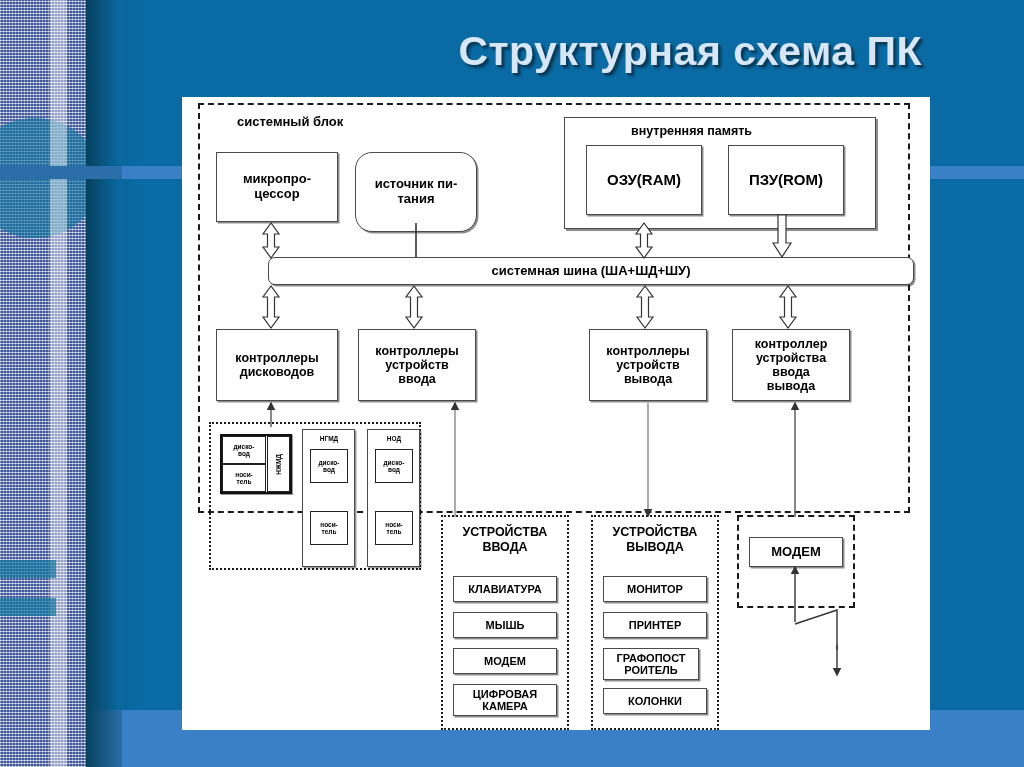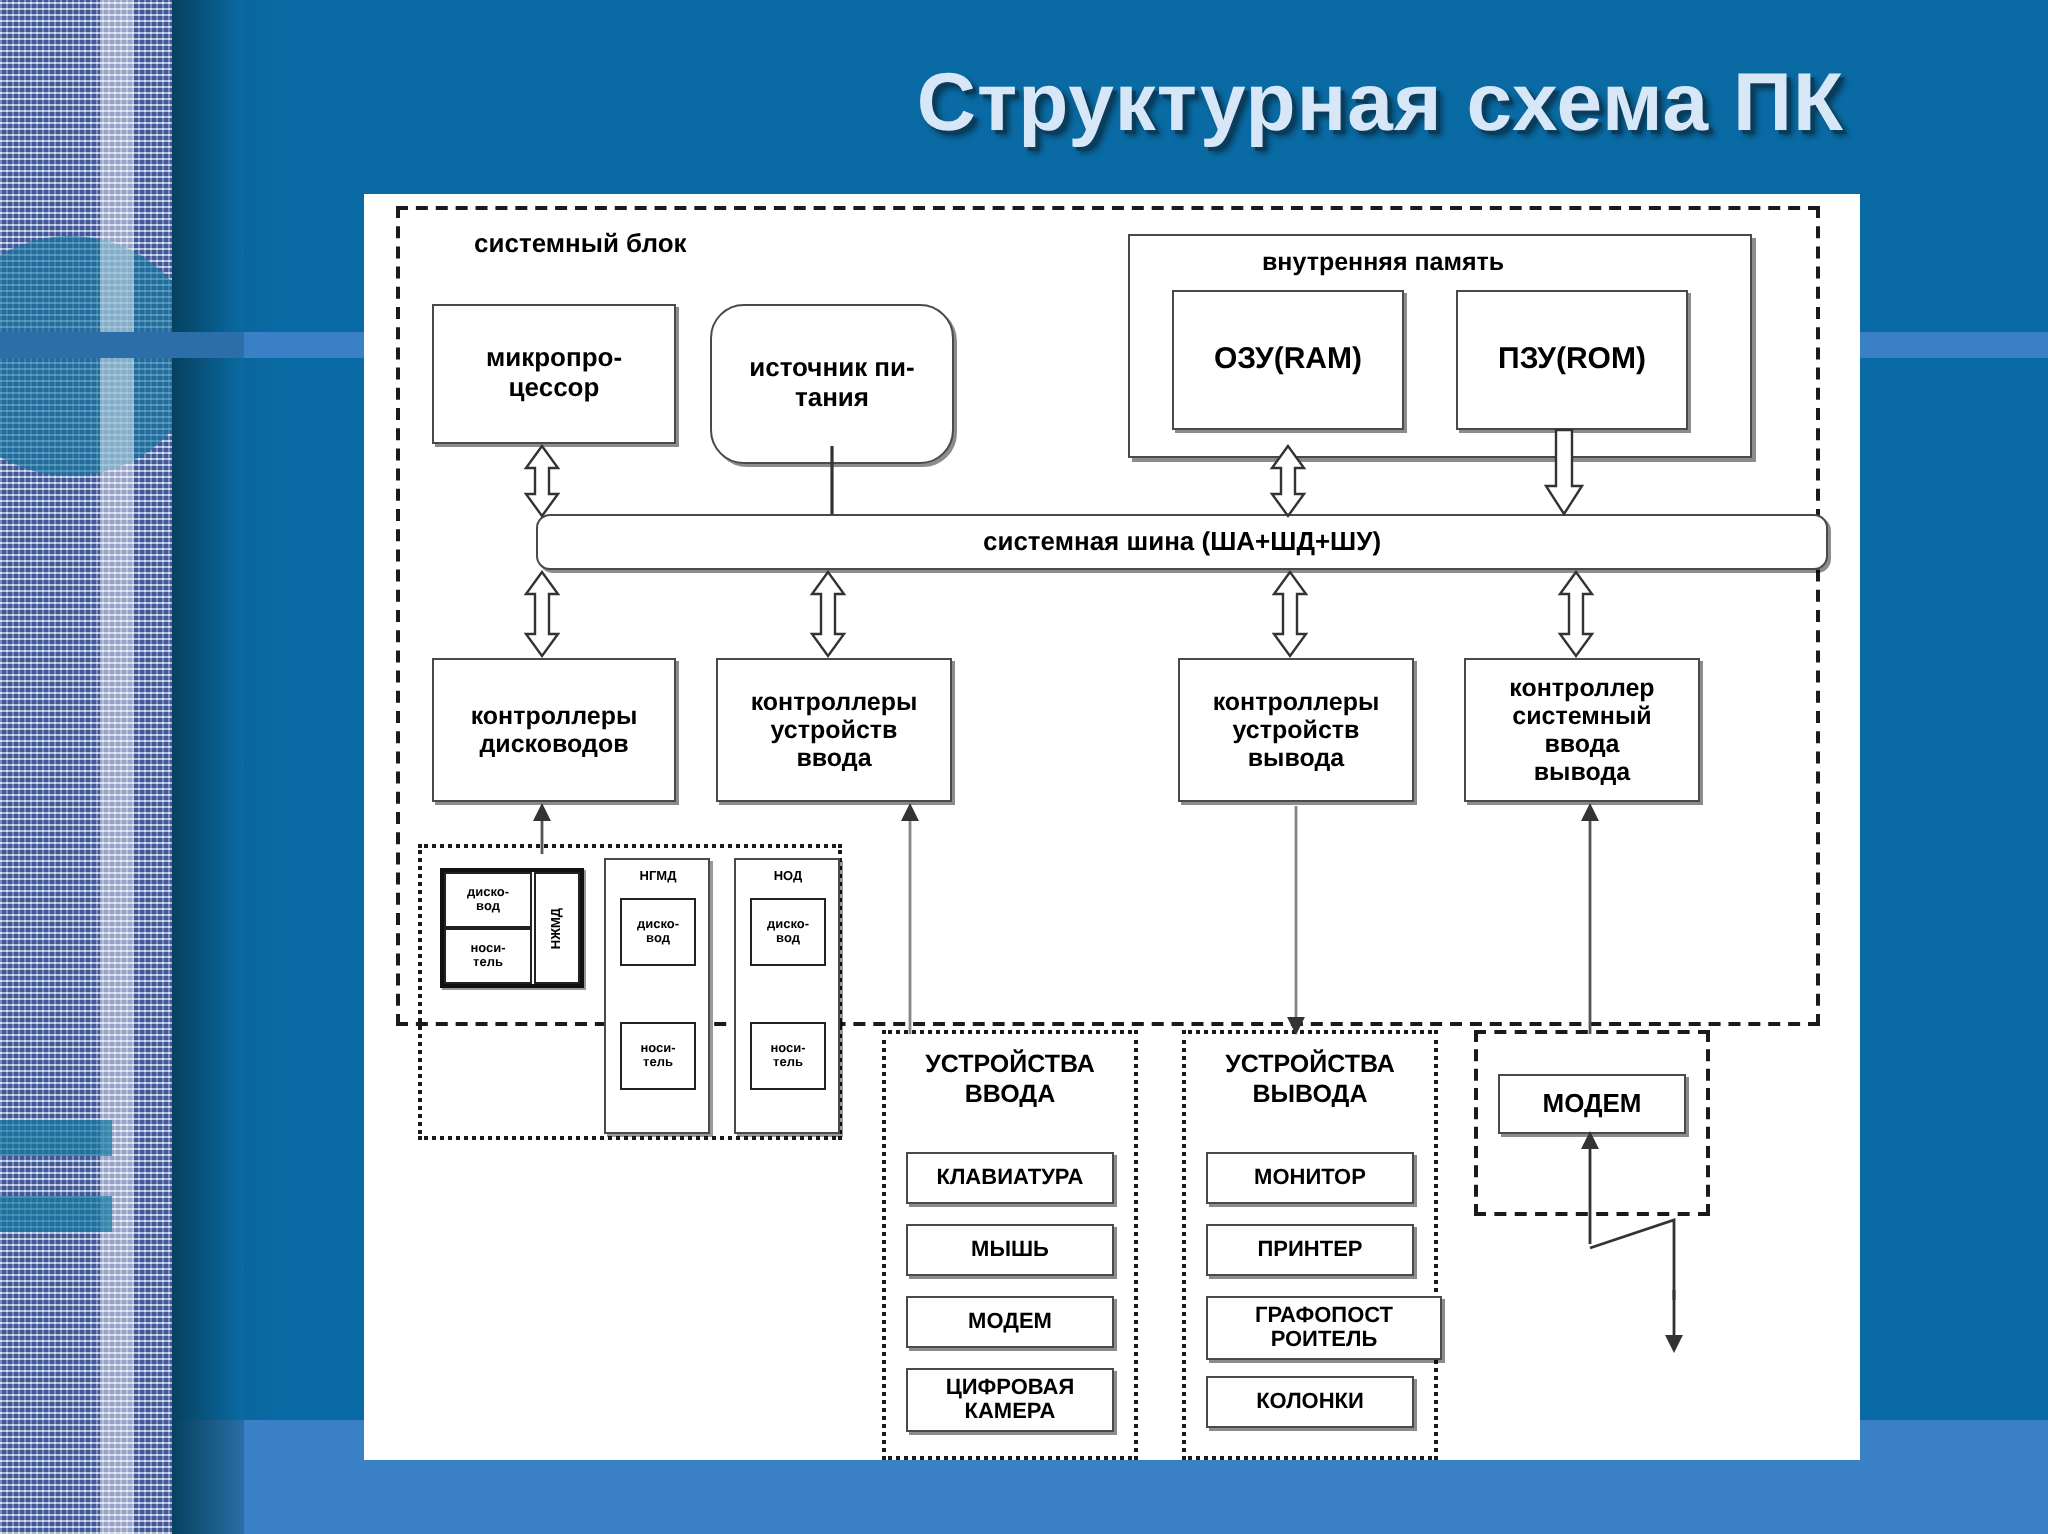--- a/index.html
+++ b/index.html
@@ -116,21 +116,21 @@
 
     <div class="bx" style="left:34px;top:232px;width:122px;height:72px;font-size:12.5px;white-space:pre-line;">контроллеры
 дисководов</div>
     <div class="bx" style="left:176px;top:232px;width:118px;height:72px;font-size:12.5px;white-space:pre-line;">контроллеры
 устройств
 ввода</div>
     <div class="bx" style="left:407px;top:232px;width:118px;height:72px;font-size:12.5px;white-space:pre-line;">контроллеры
 устройств
 вывода</div>
     <div class="bx" style="left:550px;top:232px;width:118px;height:72px;font-size:12.5px;white-space:pre-line;">контроллер
-системный
+устройства
 ввода
 вывода</div>
 
     <div class="dot" style="left:27px;top:325px;width:212px;height:148px;"></div>
 
     <div class="bx" style="left:38px;top:337px;width:72px;height:60px;display:block;border:2px solid #111;box-shadow:1px 1px 0 rgba(0,0,0,.4);"></div>
     <div class="bx tiny" style="left:40px;top:339px;width:44px;height:28px;white-space:pre-line;border:1px solid #222;box-shadow:none;">диско-
 вод</div>
     <div class="bx tiny" style="left:40px;top:367px;width:44px;height:28px;white-space:pre-line;border:1px solid #222;box-shadow:none;">носи-
 тель</div>
@@ -159,21 +159,21 @@
     <div class="bx" style="left:271px;top:515px;width:104px;height:26px;font-size:11px;">МЫШЬ</div>
     <div class="bx" style="left:271px;top:551px;width:104px;height:26px;font-size:11px;">МОДЕМ</div>
     <div class="bx" style="left:271px;top:587px;width:104px;height:32px;font-size:11px;white-space:pre-line;">ЦИФРОВАЯ
 КАМЕРА</div>
 
     <div class="dot" style="left:409px;top:418px;width:128px;height:215px;"></div>
     <div class="lbl" style="left:409px;top:428px;width:128px;text-align:center;font-size:12.5px;white-space:pre-line;line-height:1.18;">УСТРОЙСТВА
 ВЫВОДА</div>
     <div class="bx" style="left:421px;top:479px;width:104px;height:26px;font-size:11px;">МОНИТОР</div>
     <div class="bx" style="left:421px;top:515px;width:104px;height:26px;font-size:11px;">ПРИНТЕР</div>
-    <div class="bx" style="left:421px;top:551px;width:118px;height:32px;font-size:11px;white-space:pre-line;">ГРАФОПОСТ
+    <div class="bx" style="left:421px;top:551px;width:96px;height:32px;font-size:11px;white-space:pre-line;">ГРАФОПОСТ
 РОИТЕЛЬ</div>
     <div class="bx" style="left:421px;top:591px;width:104px;height:26px;font-size:11px;">КОЛОНКИ</div>
 
     <div class="dash" style="left:555px;top:418px;width:118px;height:93px;"></div>
     <div class="bx" style="left:567px;top:440px;width:94px;height:30px;font-size:13px;">МОДЕМ</div>
 
     <svg class="ovl" viewBox="0 0 748 633">
       <defs>
         <marker id="tri" markerWidth="7" markerHeight="7" refX="3.2" refY="3.2" orient="auto">
           <path d="M0,0 L6.4,3.2 L0,6.4 z" fill="#333"></path>

